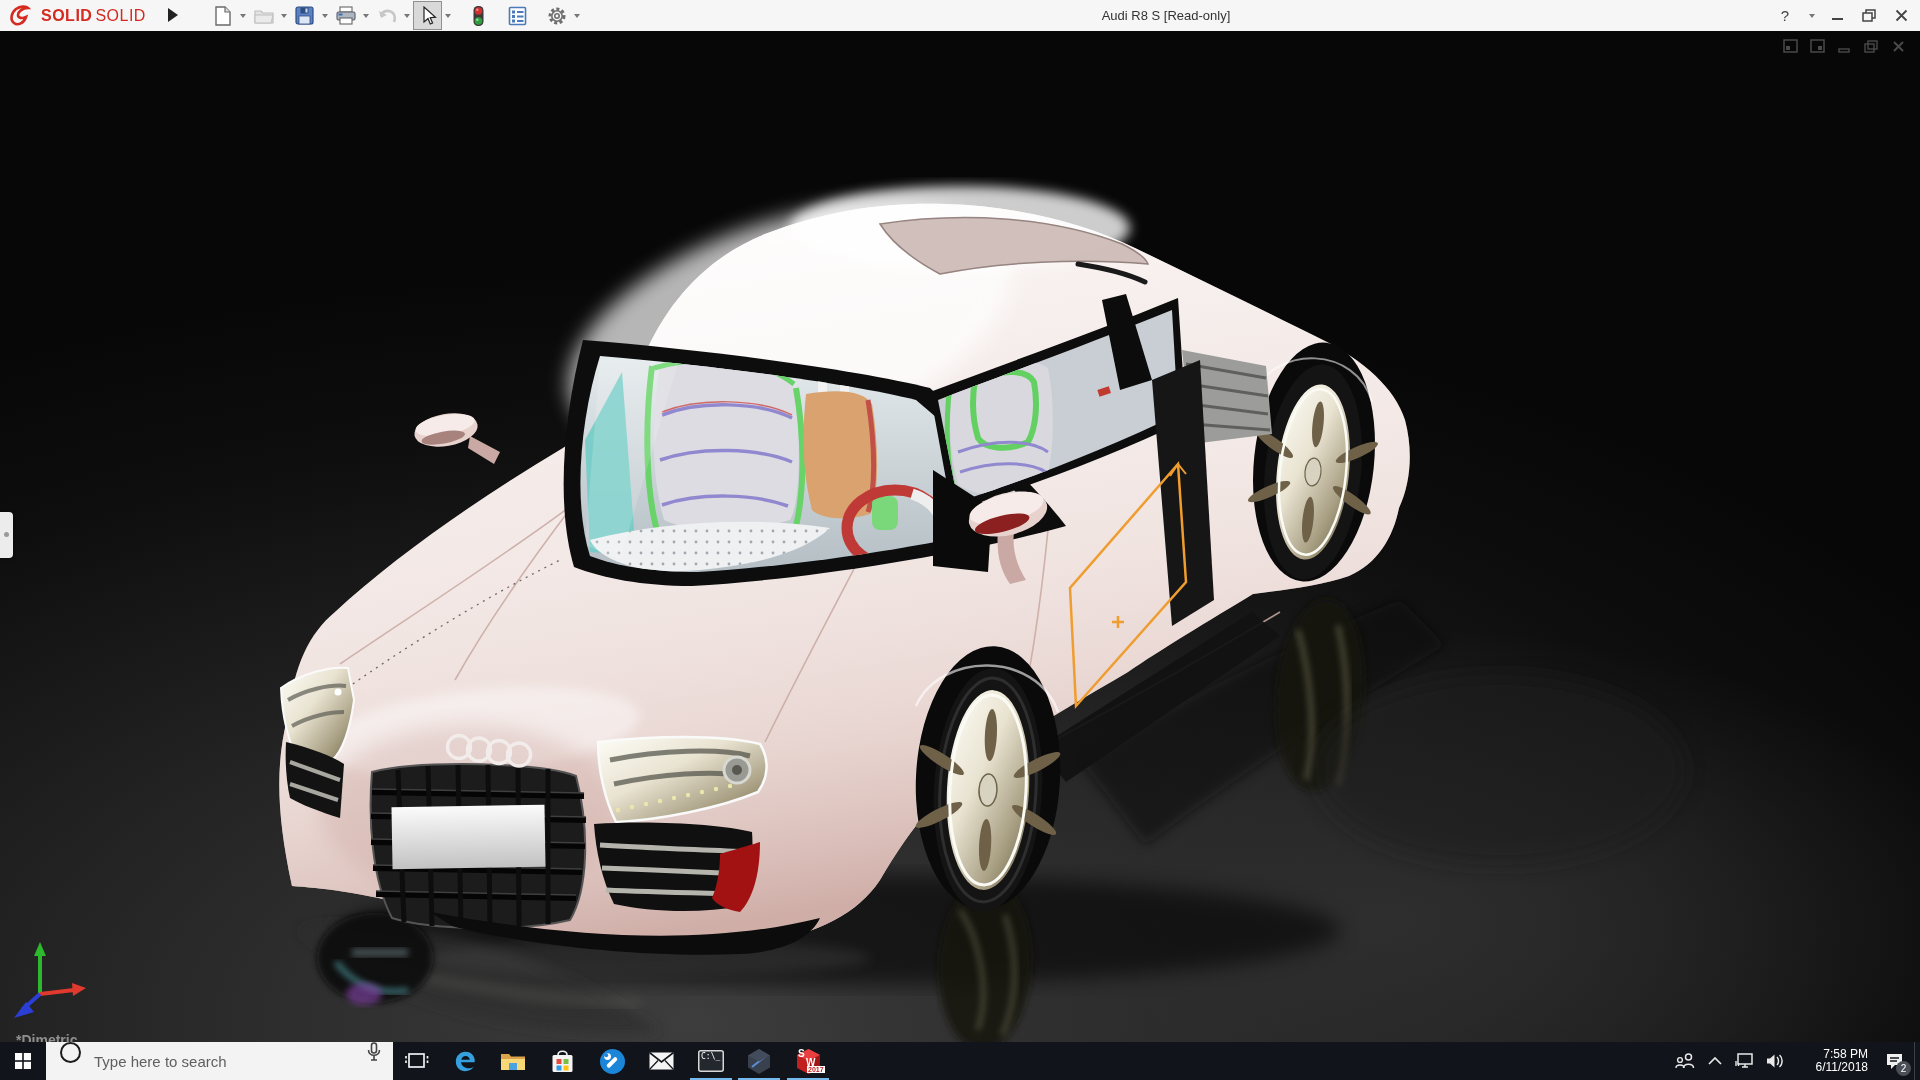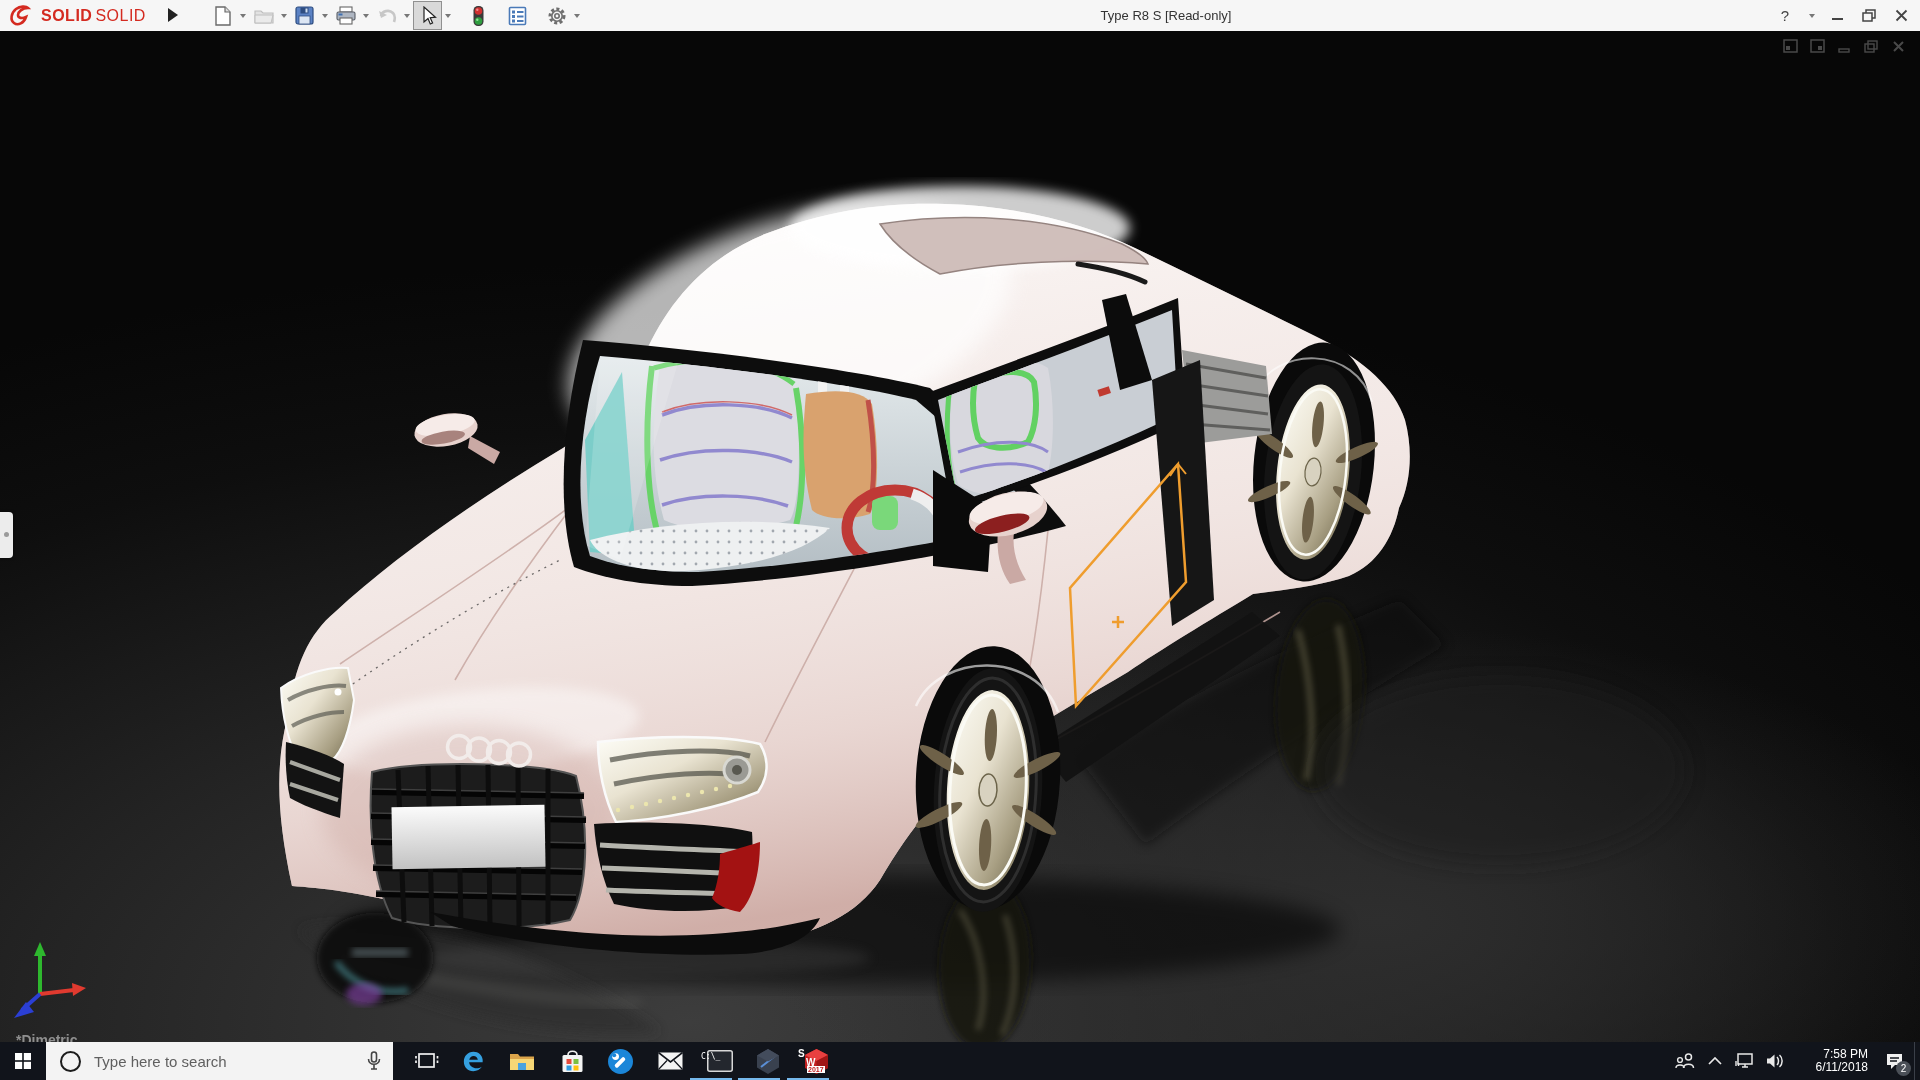--- a/index.html
+++ b/index.html
@@ -34,27 +34,27 @@
   .mdibtn{width:20px;height:18px;display:flex;align-items:center;justify-content:center;opacity:.8}
   #left-tab{position:absolute;left:0;top:481px;width:13px;height:46px;background:#ececec;
     border-radius:0 4px 4px 0;box-shadow:0 0 3px rgba(0,0,0,.6);}
   #left-tab .dot{position:absolute;left:4px;top:20px;width:5px;height:5px;border-radius:50%;background:#9a9a9a;}
   #triad{position:absolute;left:8px;top:905px;}
   #view-label{position:absolute;left:16px;bottom:-6px;font-size:14px;font-weight:bold;color:#8f8f8f;}
   
   #taskbar{position:absolute;left:0;top:1042px;width:1920px;height:38px;background:var(--taskbar-bg,#11141b);}
   #start-btn{position:absolute;left:0;top:0;width:46px;height:38px;display:flex;align-items:center;justify-content:center;}
   #search-box{position:absolute;left:46px;top:0;width:347px;height:38px;background:var(--search-bg,#f3f3f3);
-    display:flex;align-items:center;}
+    display:flex;}
   #search-box input{border:none;outline:none;background:transparent;font-size:15px;color:#444;
     font-family:"Liberation Sans",sans-serif;width:250px;}
   #search-box input::placeholder{color:#5f5f5f;}
   #cortana-ring{width:17px;height:17px;border:2.5px solid #1c1c1c;border-radius:50%;margin:0 11px 0 14px;}
   #mic{margin-left:auto;margin-right:12px;}
-  .tkapp{position:absolute;top:0;width:44px;height:38px;display:flex;align-items:center;justify-content:flex-end;}
+  .tkapp{position:absolute;top:0;width:44px;height:38px;display:flex;align-items:center;justify-content:center;}
   .run-line{position:absolute;top:35.5px;height:2.5px;width:42px;background:var(--running-indicator,#76b9ed);}
   #tray{position:absolute;right:0;top:0;height:38px;display:flex;align-items:center;}
   .trayic{width:30px;height:38px;display:flex;align-items:center;justify-content:center;}
   #clock{width:74px;text-align:right;color:#fff;font-size:12px;line-height:13px;margin:0 6px 0 4px;}
   #action-center{position:relative;width:40px;height:38px;display:flex;align-items:center;justify-content:center;}
   #ac-badge{position:absolute;right:3px;bottom:4px;width:15px;height:15px;border-radius:50%;
     background:#4a4f57;color:#fff;font-size:10px;display:flex;align-items:center;justify-content:center;}
   #show-desktop{width:5px;height:38px;border-left:1px solid #3a3f48;}
   .mono{font-family:"DejaVu Sans Mono",monospace;}
 </style>
@@ -143,21 +143,21 @@
     <div class="tbtn">
       <svg width="20" height="20" viewBox="0 0 20 20">
         <circle cx="10" cy="10" r="7" fill="none" stroke="#6e6e6e" stroke-width="3" stroke-dasharray="3 2.35"></circle>
         <circle cx="10" cy="10" r="5.2" fill="none" stroke="#6e6e6e" stroke-width="1.6"></circle>
         <circle cx="10" cy="10" r="2.2" fill="none" stroke="#6e6e6e" stroke-width="1.6"></circle>
       </svg>
     </div>
     <div class="caret"></div>
   </div>
 
-  <div id="win-title">Type R8 S [Read-only]</div>
+  <div id="win-title">Audi R8 S [Read-only]</div>
 
   <div id="win-ctrls">
     <div class="wc" id="help-btn">
         <span>?</span>
       </div>
     <div class="caret"></div>
     <div class="wc">
       <svg width="13" height="13" viewBox="0 0 13 13">
         <rect x="1" y="9" width="11" height="2" fill="#444"></rect>
         </svg>

